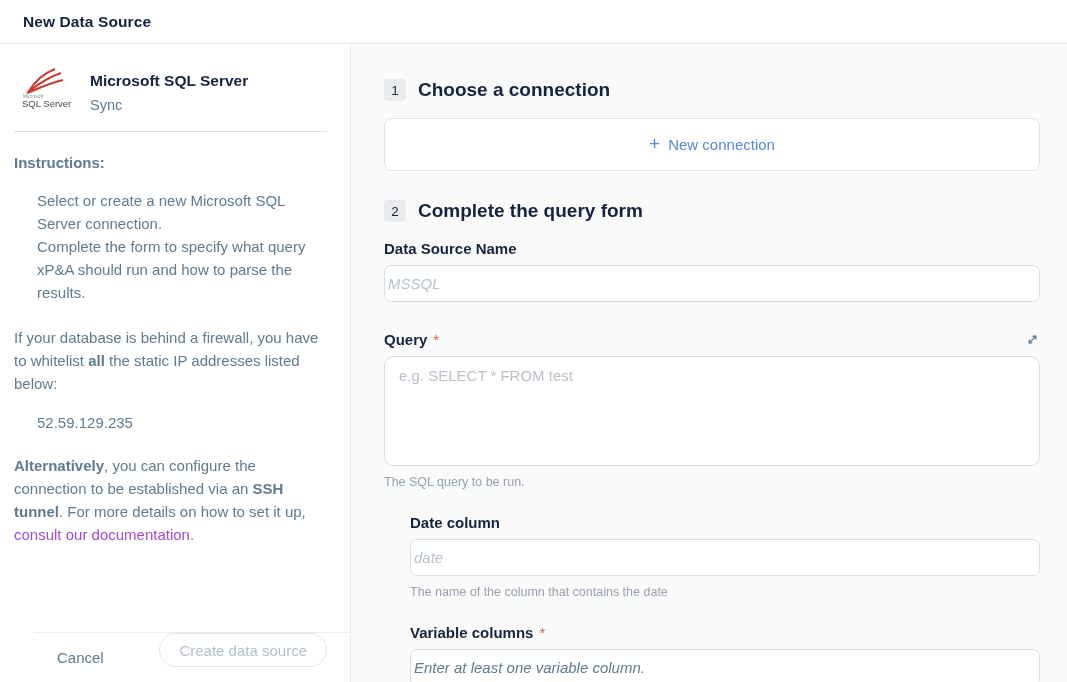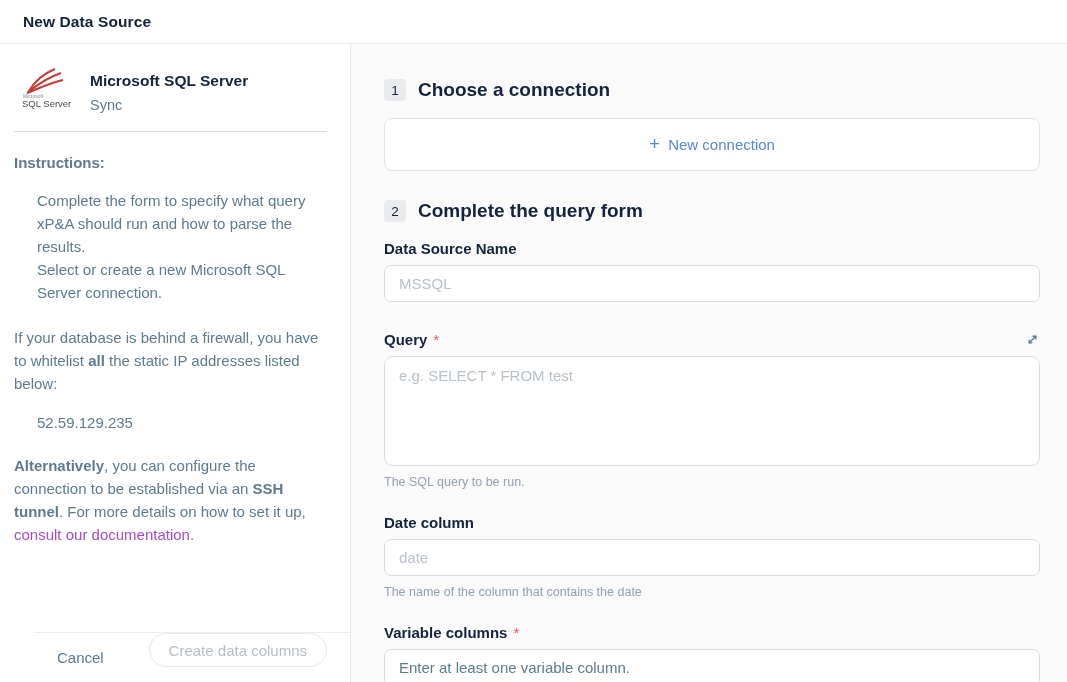--- a/index.html
+++ b/index.html
@@ -45,28 +45,28 @@
   .step-title { font-size:19px; font-weight:700; color:#15233f; }
 
   .new-conn { width:100%; height:53px; background:#fff; border:1px solid #dfe3e8; border-radius:8px; display:flex; align-items:center; justify-content:center; color:#5687d8; font-size:15px; font-family:inherit; cursor:pointer; }
   .new-conn .plus { font-size:19px; font-weight:400; margin-right:8px; line-height:1; position:relative; top:-1px; }
 
   .field-label-row { display:flex; align-items:center; margin-bottom:8px; }
   .field-label { font-size:15px; font-weight:700; color:#15233f; }
   .req { color:#e8593f; margin-left:6px; font-size:15px; }
   .expand { margin-left:auto; cursor:pointer; display:flex; align-items:center; }
 
-  .text-input { width:100%; height:37px; background:#fff; border:1px solid #d7dce2; border-radius:7px; padding:0 14px; font-size:15px; font-family:inherit; color:#3c4a5a; outline:none; }
+  .text-input { width:100%; height:37px; background:#fff; border:1px solid #d7dce2; border-radius:7px; padding:0 3px; font-size:15px; font-family:inherit; color:#3c4a5a; outline:none;font-style:italic; }
   .text-input::placeholder { color:#b9c1ca; }
   .query-area { width:100%; height:110px; background:#fff; border:1px solid #d7dce2; border-radius:9px; padding:10px 14px; font-size:15px; font-family:inherit; color:#3c4a5a; resize:none; outline:none; display:block; }
   .query-area::placeholder { color:#b9c1ca; }
   .slate-ph::placeholder { color:#5e7b91; }
   .helper { margin-top:9px; font-size:12.5px; color:#96a2af; }
   .gap29 { margin-top:29px; }
-  .gap25 { margin-top:25px; }
+  .gap25 { margin-top:25px;margin-left:26px; }
 </style>
 </head>
 <body>
 
 <div class="app">
 
   <header class="topbar">
     <h1>New Data Source</h1>
   </header>
 
@@ -88,31 +88,31 @@
           <div class="source-name">Microsoft SQL Server</div>
           <div class="source-sync">Sync</div>
         </div>
       </div>
 
       <hr class="divider">
 
       <div class="instructions">
         <div class="instructions-title">Instructions:</div>
         <div class="instructions-body">
+          <div>Select or create a new Microsoft SQL Server connection.</div>
           <div>Complete the form to specify what query xP&amp;A should run and how to parse the results.</div>
-          <div>Select or create a new Microsoft SQL Server connection.</div>
         </div>
         <p class="firewall"><span>If your database is behind a firewall, you have to whitelist </span><b>all</b><span> the static IP addresses listed below:</span></p>
         <div class="ip">52.59.129.235</div>
         <p class="alt"><b>Alternatively</b><span>, you can configure the connection to be established via an </span><b>SSH tunnel</b><span>. For more details on how to set it up, </span><a class="doclink" href="#">consult our documentation.</a></p>
       </div>
 
       <footer class="sidebar-footer">
         <button class="cancel">Cancel</button>
-        <button class="create" disabled="">Create data columns</button>
+        <button class="create" disabled="">Create data source</button>
       </footer>
 
     </aside>
 
     <main class="panel">
 
       <div class="step-row">
         <span class="step-badge">1</span>
         <span class="step-title">Choose a connection</span>
       </div>

